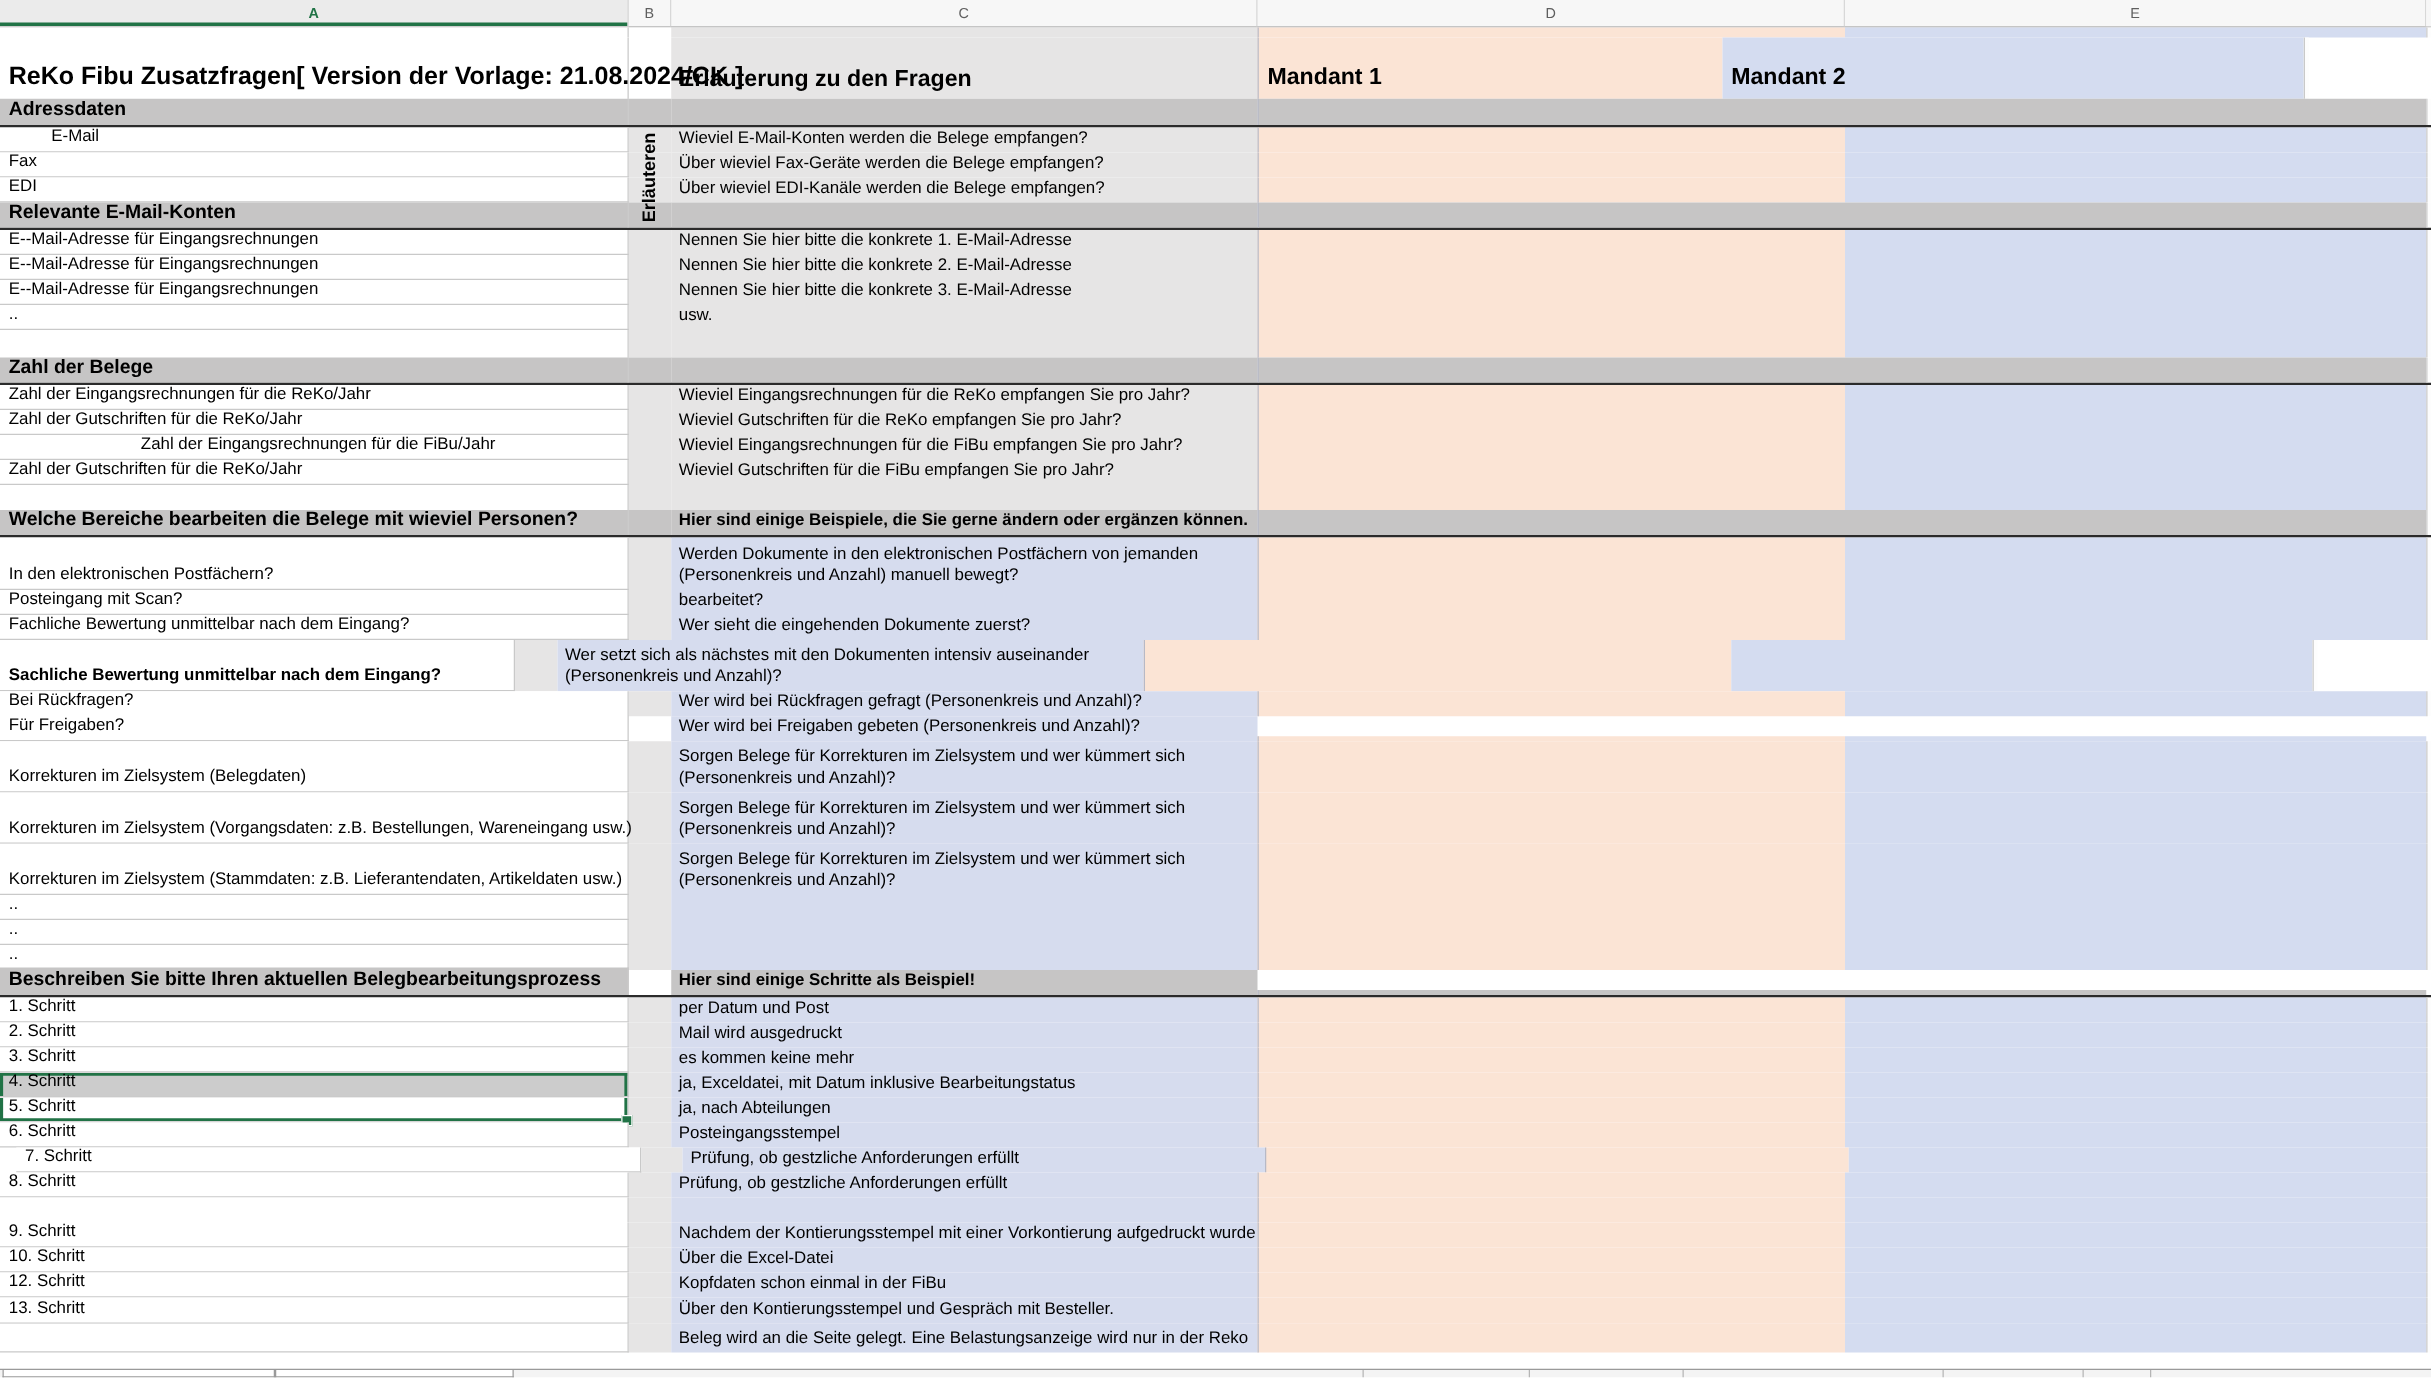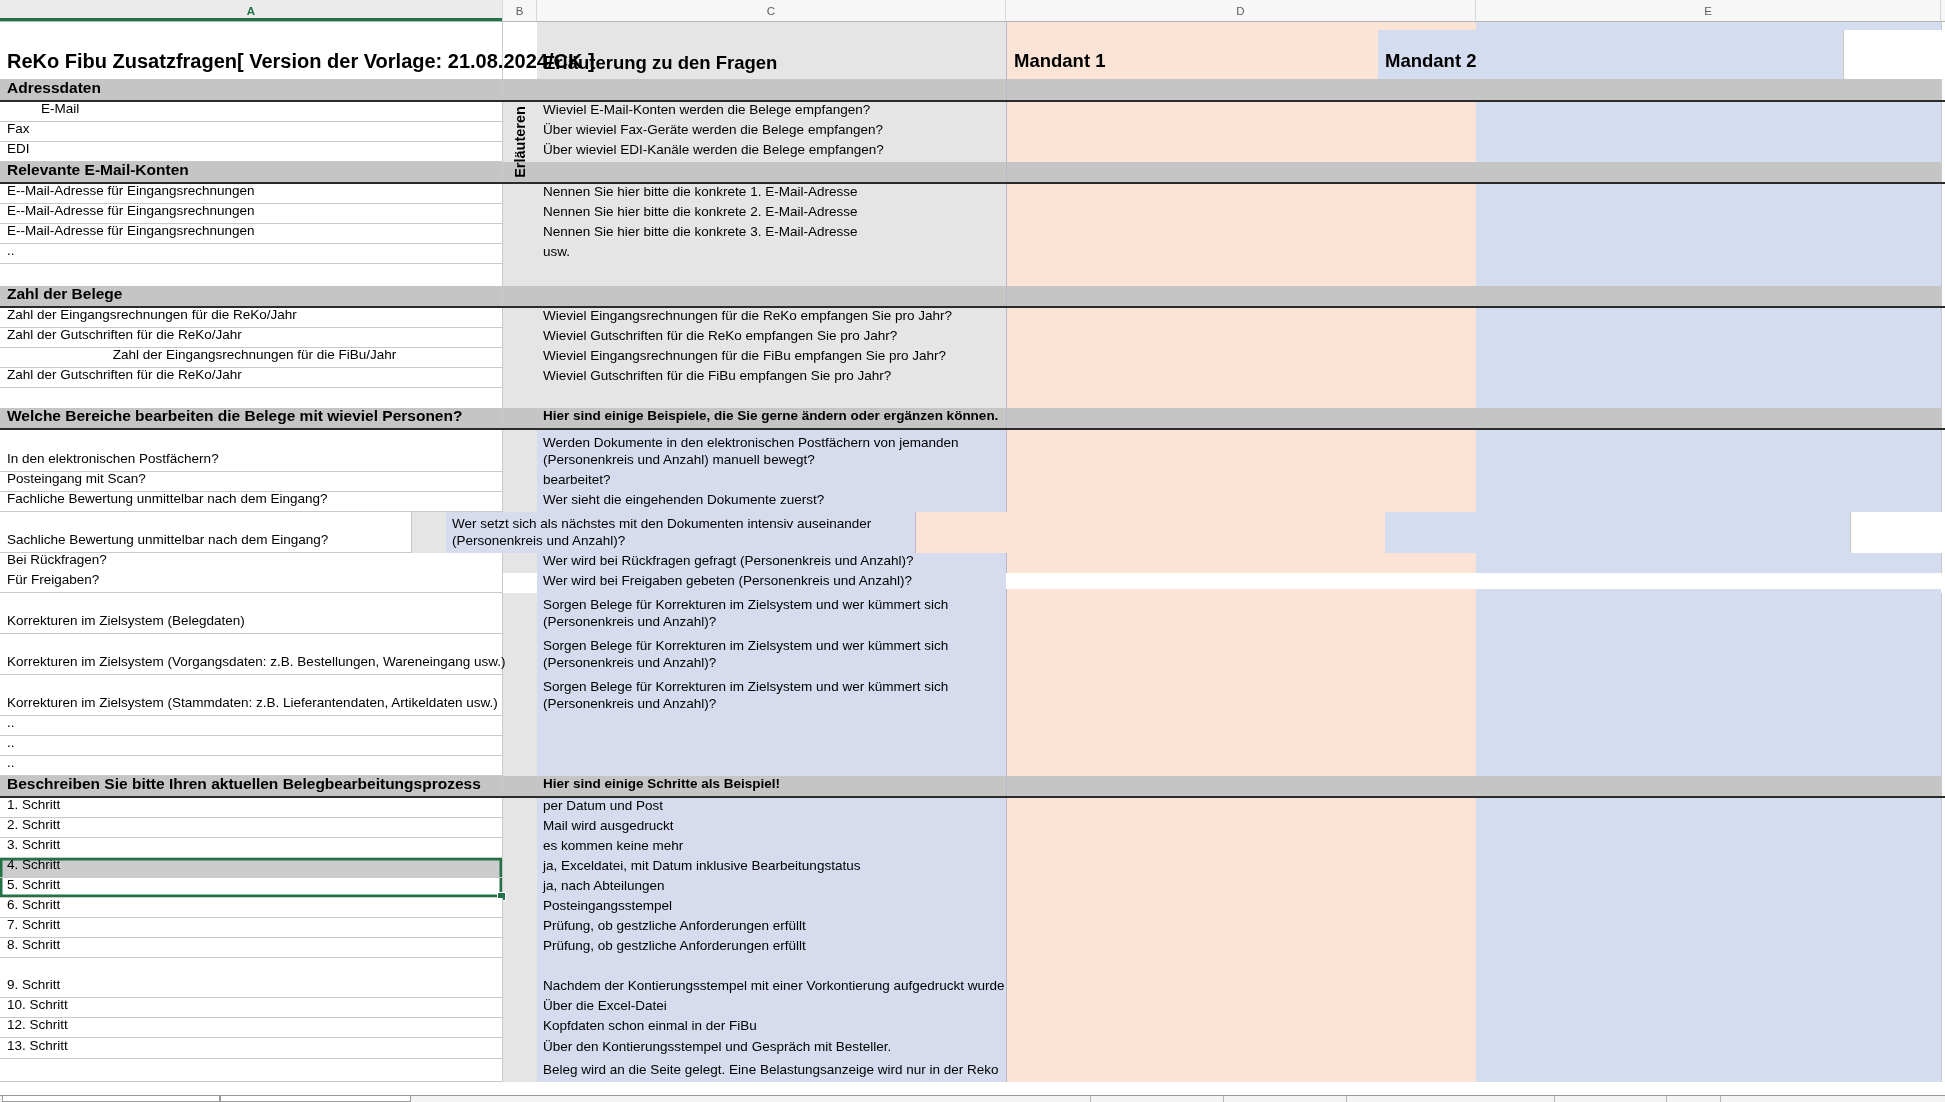--- a/index.html
+++ b/index.html
@@ -330,21 +330,21 @@
         </div>
         <div class="cell col-b" style="width: 34px;"></div>
         <div class="cell col-c" style="width: 469px;">
           <span class="txt">Wer sieht die eingehenden Dokumente zuerst?</span>
         </div>
         <div class="cell col-d" style="width: 470px;"></div>
         <div class="cell col-e" style="width: 465px;"></div>
         <div class="cell col-edge" style="width: 4px;"></div>
       </div>
       <div class="row t-d2 cbg-b" style="height: 41px;">
-        <div class="cell col-a" style="width: 412px;">
+        <div class="cell col-a" style="width: 412px; font-weight: bold;">
           <span class="txt">Sachliche Bewertung unmittelbar nach dem Eingang?</span>
         </div>
         <div class="cell col-b" style="width: 34px;"></div>
         <div class="cell col-c" style="width: 469px;">
           <span class="txt">Wer setzt sich als nächstes mit den Dokumenten intensiv auseinander (Personenkreis und Anzahl)?</span>
         </div>
         <div class="cell col-d" style="width: 470px;"></div>
         <div class="cell col-e" style="width: 465px;"></div>
         <div class="cell col-edge" style="width: 4px;"></div>
       </div>
@@ -431,21 +431,21 @@
       <div class="row t-d cbg-b" style="height: 20px;">
         <div class="cell col-a" style="width: 503px;">
           <span class="txt">..</span>
         </div>
         <div class="cell col-b" style="width: 34px;"></div>
         <div class="cell col-c" style="width: 469px;"></div>
         <div class="cell col-d" style="width: 470px;"></div>
         <div class="cell col-e" style="width: 465px;"></div>
         <div class="cell col-edge" style="width: 4px;"></div>
       </div>
-      <div class="row t-sec" style="height: 22px;">
+      <div class="row t-sec" style="height: 22px; align-items: flex-end;">
         <div class="cell col-a" style="width: 503px;">
           <span class="txt">Beschreiben Sie bitte Ihren aktuellen Belegbearbeitungsprozess</span>
         </div>
         <div class="cell col-b" style="width: 34px;"></div>
         <div class="cell col-c" style="width: 469px;">
           <span class="txt">Hier sind einige Schritte als Beispiel!</span>
         </div>
         <div class="cell col-d" style="width: 470px;"></div>
         <div class="cell col-e" style="width: 465px;"></div>
         <div class="cell col-edge" style="width: 4px;"></div>
@@ -515,21 +515,21 @@
           <span class="txt">6. Schritt</span>
         </div>
         <div class="cell col-b" style="width: 34px;"></div>
         <div class="cell col-c" style="width: 469px;">
           <span class="txt">Posteingangsstempel</span>
         </div>
         <div class="cell col-d" style="width: 470px;"></div>
         <div class="cell col-e" style="width: 465px;"></div>
         <div class="cell col-edge" style="width: 4px;"></div>
       </div>
-      <div class="row t-d cbg-b" style="height: 20px;">
+      <div class="row t-d cbg-b" style="height: 20px; margin-left: 13px;">
         <div class="cell col-a" style="width: 503px;">
           <span class="txt">7. Schritt</span>
         </div>
         <div class="cell col-b" style="width: 34px;"></div>
         <div class="cell col-c" style="width: 469px;">
           <span class="txt">Prüfung, ob gestzliche Anforderungen erfüllt</span>
         </div>
         <div class="cell col-d" style="width: 470px;"></div>
         <div class="cell col-e" style="width: 465px;"></div>
         <div class="cell col-edge" style="width: 4px;"></div>

